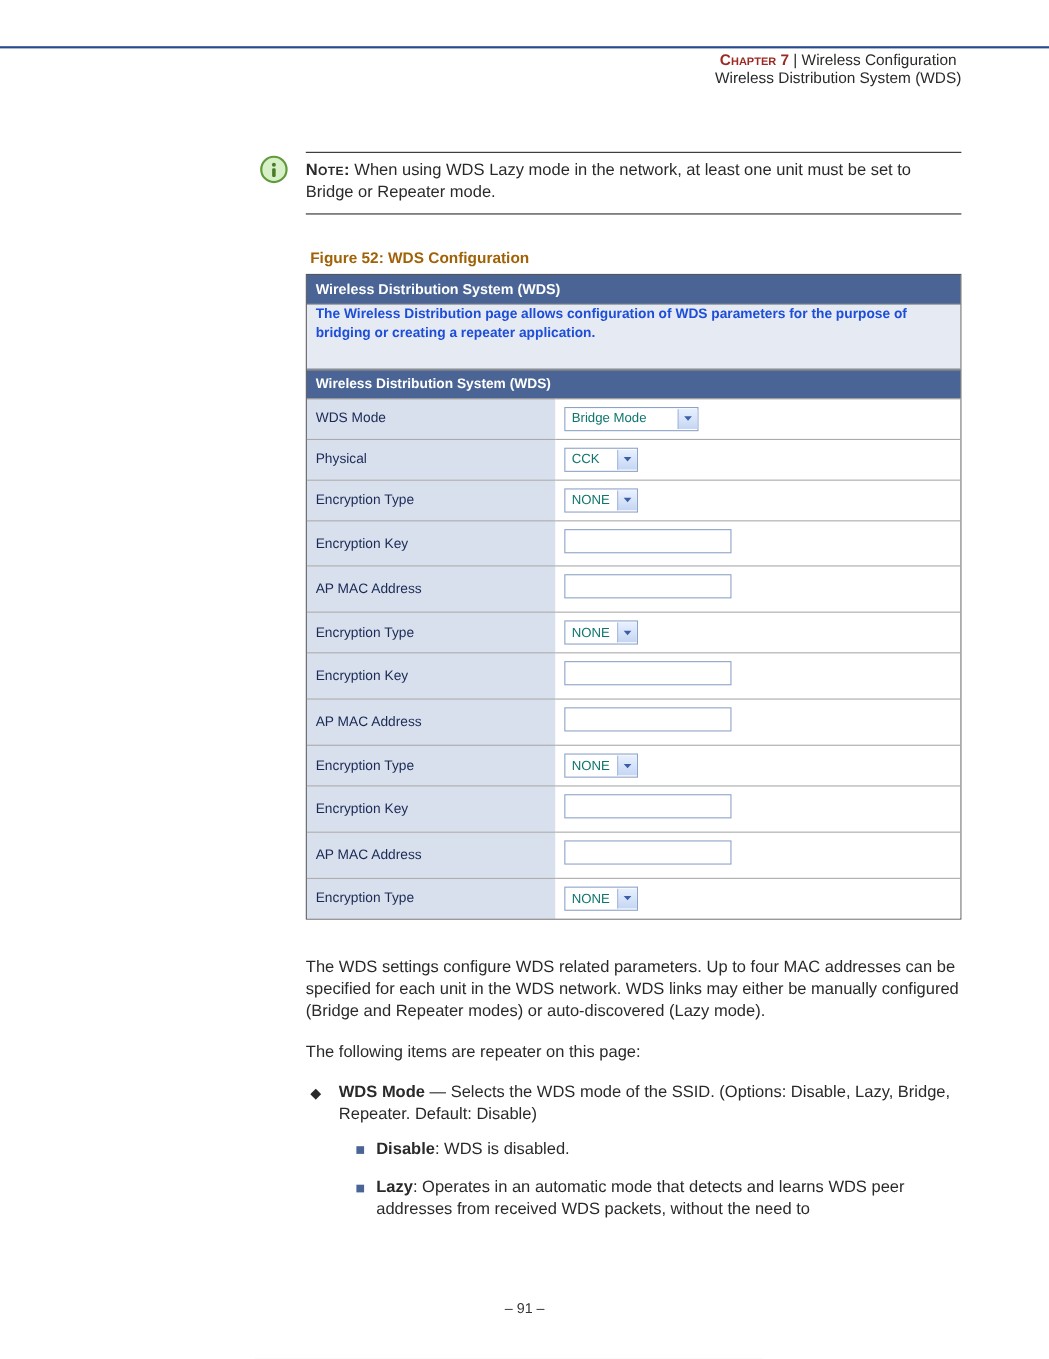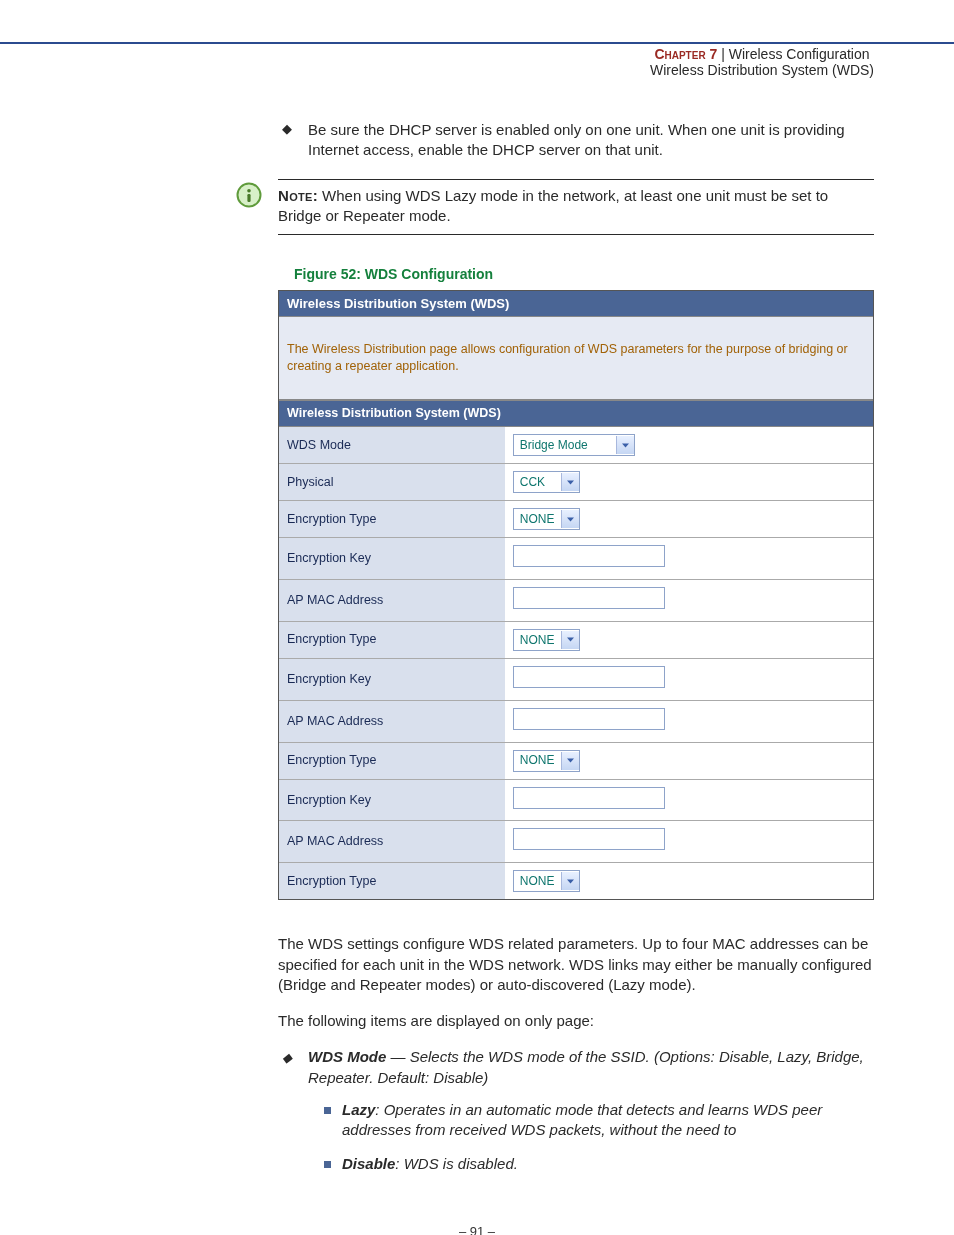--- a/index.html
+++ b/index.html
@@ -89,42 +89,43 @@
   .info-icon {
     position: absolute;
     left: -42px;
     top: 2px;
     width: 26px;
     height: 26px;
   }
   .info-icon svg { display: block; }
   .figure-caption {
     font-weight: bold;
-    color: #15803d;
+    color: #a16207;
     font-size: 14px;
-    margin: 0 0 6px 16px;
+    margin: 0 0 6px 4px;
   }
   .config-box {
     border: 1px solid #555;
     margin-bottom: 34px;
   }
   .config-header {
     background: #4a6595;
     color: #ffffff;
     font-weight: bold;
     font-size: 13px;
     padding: 4px 8px;
     border-bottom: 1px solid #888;
   }
   .config-desc {
     background: #e6eaf3;
-    color: #a16207;
+    color: #1d4ed8;
     font-size: 12.5px;
-    padding: 24px 8px 24px 8px;
+    padding: 0 8px 24px 8px;
     border-bottom: 1px solid #888;
+    font-weight: bold;
   }
   .config-table {
     width: 100%;
     border-collapse: collapse;
     font-size: 12.5px;
   }
   .config-table th.group {
     background: #4a6595;
     color: #ffffff;
     font-weight: bold;
@@ -179,21 +180,20 @@
   }
   .def-list {
     list-style: none;
     padding: 0;
     margin: 0 0 10px 0;
   }
   .def-list > li {
     position: relative;
     padding-left: 30px;
     margin-bottom: 32px;
-    font-style: italic;
   }
   .def-list > li::before {
     content: "◆";
     position: absolute;
     left: 4px;
     top: 2px;
     font-size: 13px;
     color: #2a2a2a;
   }
   .sub-list {
@@ -237,21 +237,20 @@
       <span class="header-sep">|</span>
       <span>Wireless Configuration</span>
     </div>
     <div>Wireless Distribution System (WDS)</div>
   </div>
 
   <div class="content">
 
     <div class="body-col">
       <ul class="bullet-list">
-        <li>Be sure the DHCP server is enabled only on one unit. When one unit is providing Internet access, enable the DHCP server on that unit.</li>
       </ul>
     </div>
 
     <div class="note-block">
       <span class="info-icon">
         <svg width="26" height="26" viewBox="0 0 26 26">
           <circle cx="13" cy="13" r="11.5" fill="#d8f0c8" stroke="#5f9b3b" stroke-width="2"></circle>
           <rect x="11.2" y="7" width="3.6" height="3.6" rx="1.8" fill="#4a7a2a"></rect>
           <rect x="11.4" y="12" width="3.2" height="8" rx="1.2" fill="#4a7a2a"></rect>
         </svg>
@@ -362,31 +361,31 @@
                     </span>
                   </span></td>
               </tr>
             </tbody>
         </table>
       </div>
     </div>
 
     <div class="body-col">
       <p class="para">The WDS settings configure WDS related parameters. Up to four MAC addresses can be specified for each unit in the WDS network. WDS links may either be manually configured (Bridge and Repeater modes) or auto-discovered (Lazy mode).</p>
-      <p class="para">The following items are displayed on only page:</p>
+      <p class="para">The following items are repeater on this page:</p>
 
       <ul class="def-list">
         <li>
           <span class="bold">WDS Mode</span><span> — Selects the WDS mode of the SSID. (Options: Disable, Lazy, Bridge, Repeater. Default: Disable)</span>
           <ul class="sub-list">
             <li>
-              <span class="bold">Lazy</span><span>: Operates in an automatic mode that detects and learns WDS peer addresses from received WDS packets, without the need to</span>
+              <span class="bold">Disable</span><span>: WDS is disabled.</span>
             </li>
             <li>
-              <span class="bold">Disable</span><span>: WDS is disabled.</span>
+              <span class="bold">Lazy</span><span>: Operates in an automatic mode that detects and learns WDS peer addresses from received WDS packets, without the need to</span>
             </li>
           </ul>
         </li>
       </ul>
     </div>
 
   </div>
 
   <div class="footer">–  91  –</div>
 </div>

